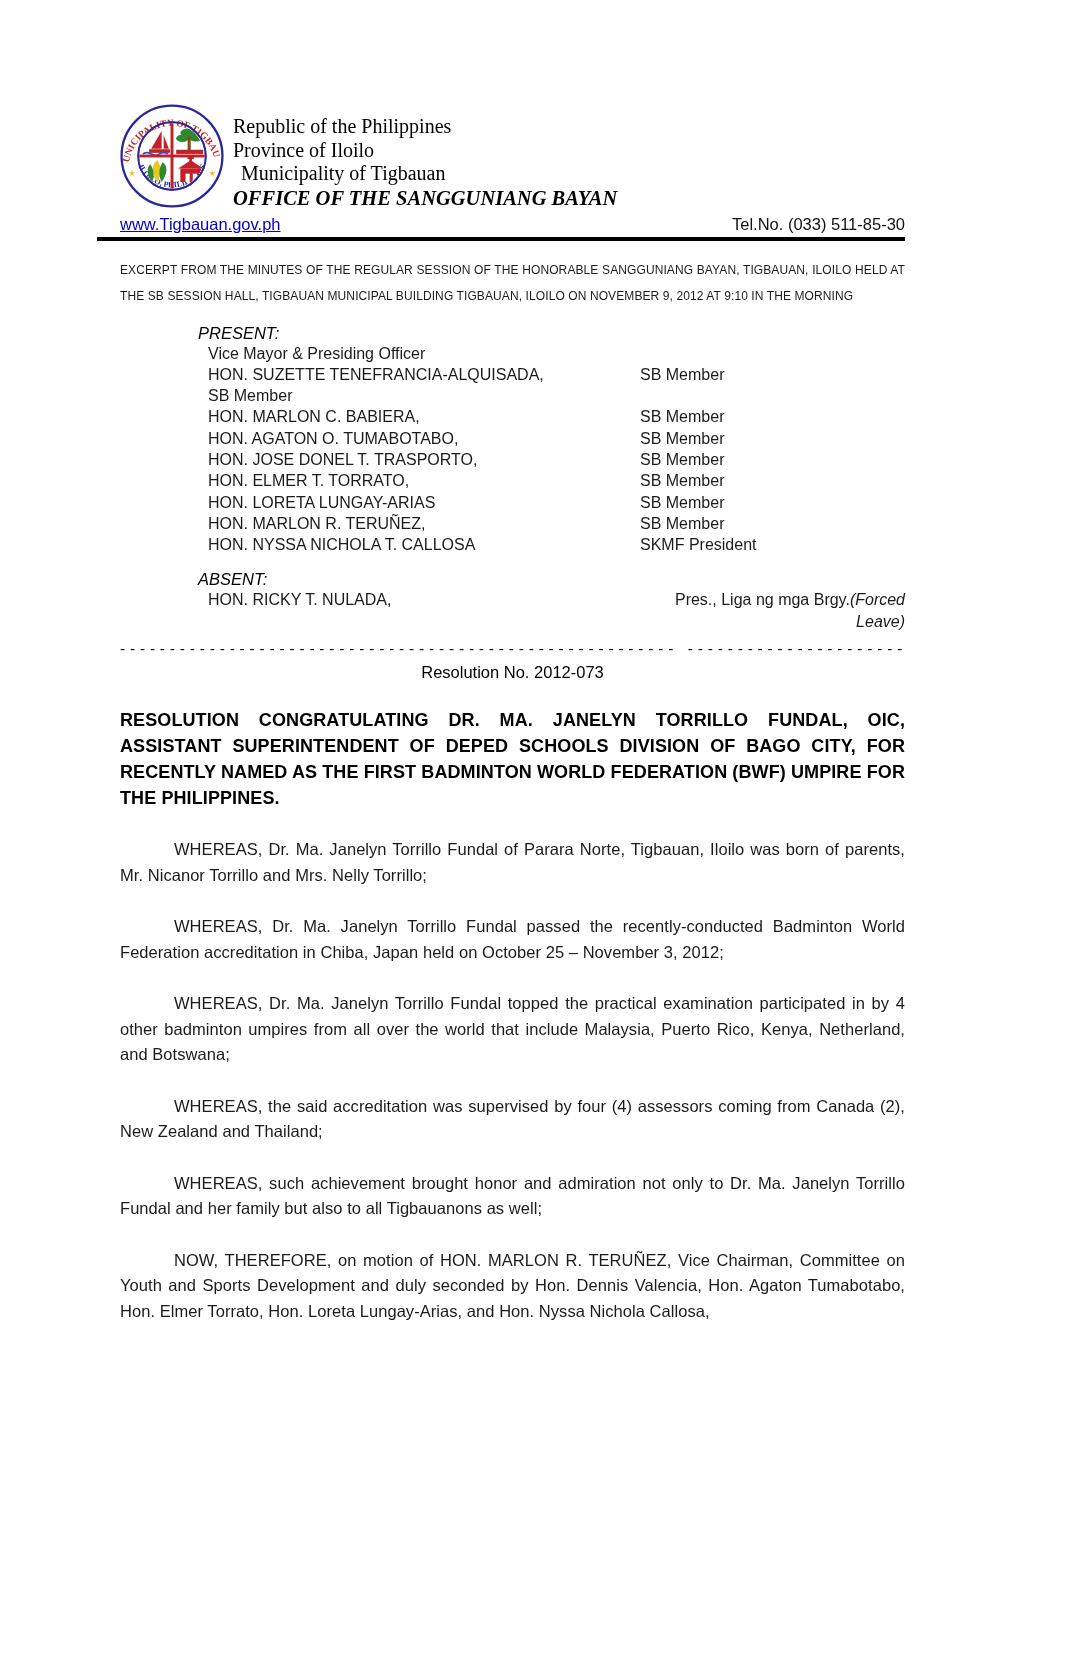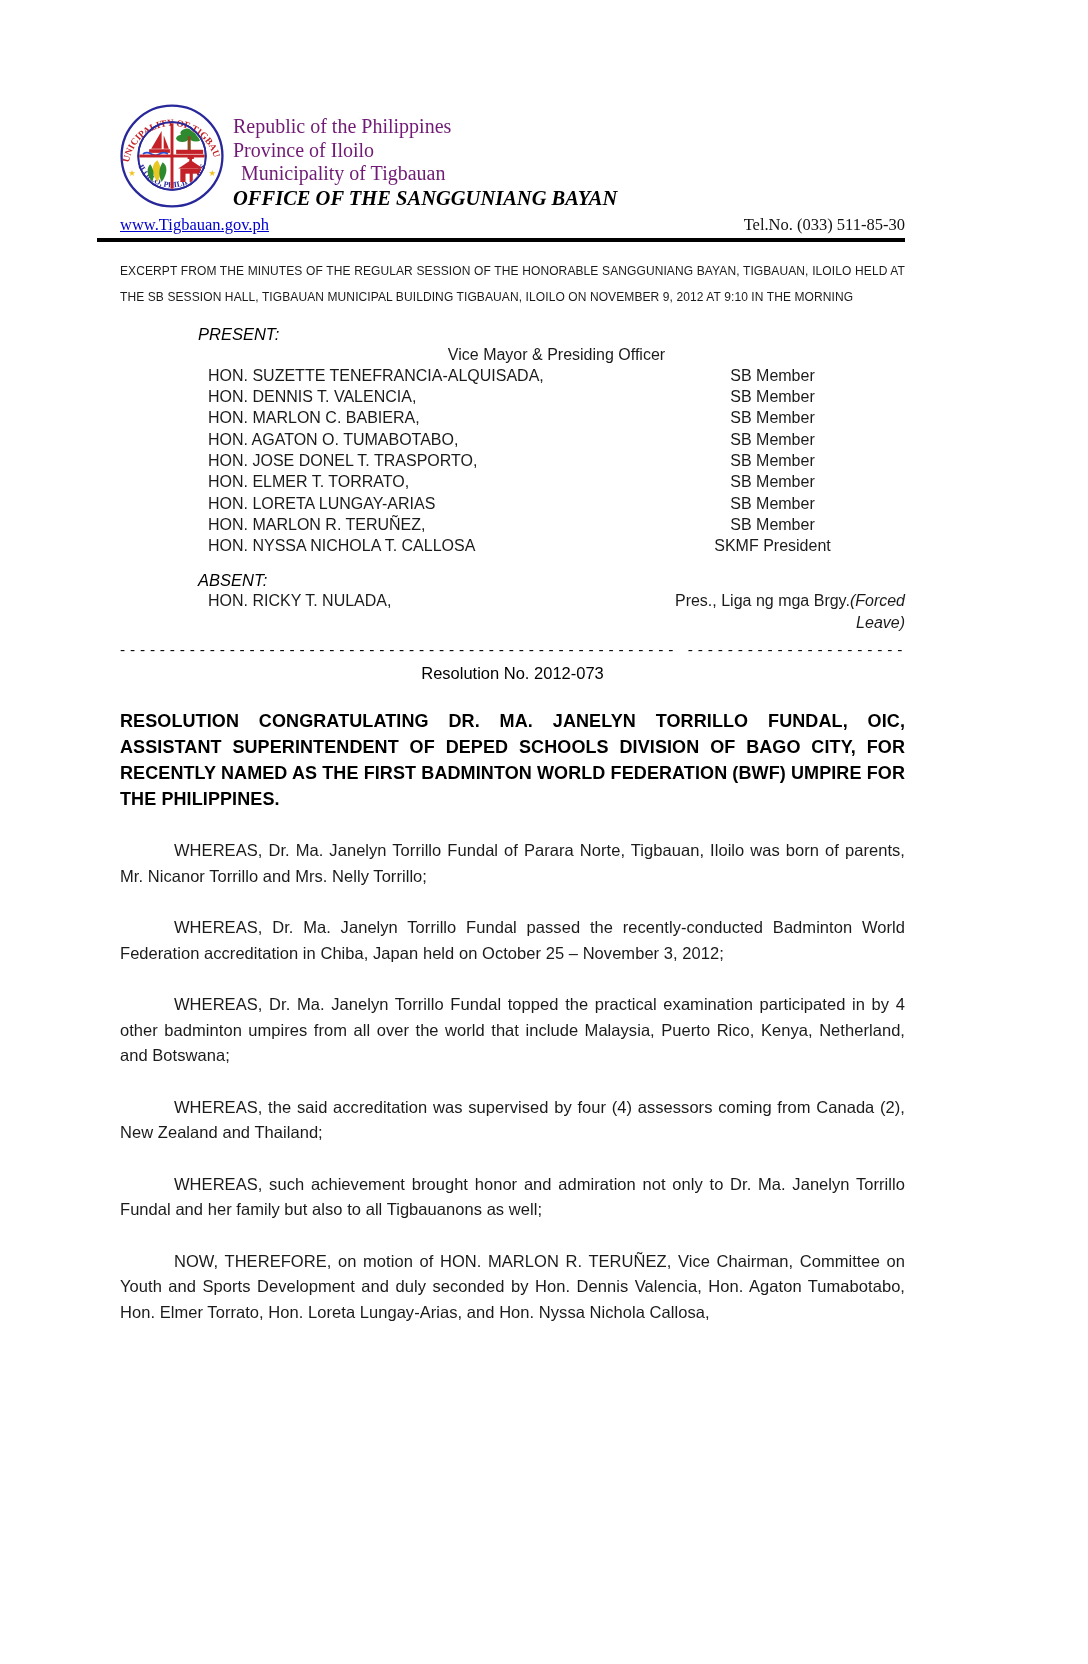--- a/index.html
+++ b/index.html
@@ -10,34 +10,34 @@
     background:#ffffff;
     box-sizing:border-box;
     padding:103px 183px 0 120px;
     color:#1b1b1b;
     font-family:"Liberation Sans", sans-serif;
   }
   
   .hdr{display:flex;align-items:flex-start;}
   .seal{width:104px;height:106px;flex:0 0 auto;}
   .hdr-text{margin-left:9px;padding-top:12px;font-family:"Liberation Serif", serif;}
-  .hdr-line{font-size:20px;line-height:23.5px;color:#701a75;}
+  .hdr-line{font-size:20px;line-height:23.5px;color:#000000;}
   .hdr-line.muni{padding-left:8px;}
   .hdr-office{font-size:20.5px;line-height:25px;font-weight:bold;font-style:italic;color:#000;text-align:center;}
-  .contact-row{display:flex;justify-content:space-between;align-items:baseline;margin-top:4px;font-family:Liberation Serif, serif;font-size:16.5px;}
+  .contact-row{display:flex;justify-content:space-between;align-items:baseline;margin-top:4px;font-family:Liberation Sans, sans-serif;font-size:16.5px;}
   .website{color:#0000cc;text-decoration:underline;cursor:pointer;}
   .tel{color:#111;}
   .rule{height:4px;background:#000;margin:3px 0 0 -23px;}
   
   .excerpt{margin:16px 0 0 0;font-size:12px;line-height:26px;text-align:justify;letter-spacing:.1px;}
   .att-label{margin:15px 0 0 78px;font-size:16.5px;font-weight:normal;font-style:italic;color:#000;}
   .att-list{margin-left:88px;}
   .att-row{display:flex;line-height:21.3px;font-size:16px;}
   .m-name{width:432px;flex:0 0 auto;}
-  .m-role{flex:1 1 auto;text-align:center;}
+  .m-role{flex:1 1 auto;}
   .m-role.right{text-align:right;}
   .sep{margin-top:9px;font-size:15.5px;line-height:16px;white-space:pre;overflow:hidden;word-spacing:.5px;color:#111;}
   .res-no{margin-top:6px;text-align:center;font-size:16.5px;font-weight:normal;color:#000;}
   .res-title{margin:25px 0 0 0;font-size:18px;line-height:26px;font-weight:bold;text-align:justify;color:#000;letter-spacing:.1px;}
   .body-para{margin:26px 0 0 0;font-size:16.5px;line-height:25.5px;text-align:justify;text-indent:54px;letter-spacing:.05px;}
   .note-italic{font-style:italic;}
 </style>
 </head>
 <body>
 
@@ -114,21 +114,20 @@
   <div class="att-row">
     <span class="m-role">Vice Mayor &amp; Presiding Officer</span>
   </div>
 
   <div class="att-row">
     <span class="m-name">HON. SUZETTE TENEFRANCIA-ALQUISADA,</span>
     <span class="m-role">SB Member</span>
   </div>
 
   <div class="att-row">
-    <span class="m-name">HON. DENNIS T. VALENCIA,</span>
     <span class="m-role">SB Member</span>
   </div>
 
   <div class="att-row">
     <span class="m-name">HON. MARLON C. BABIERA,</span>
     <span class="m-role">SB Member</span>
   </div>
 
   <div class="att-row">
     <span class="m-name">HON. AGATON O. TUMABOTABO,</span>

